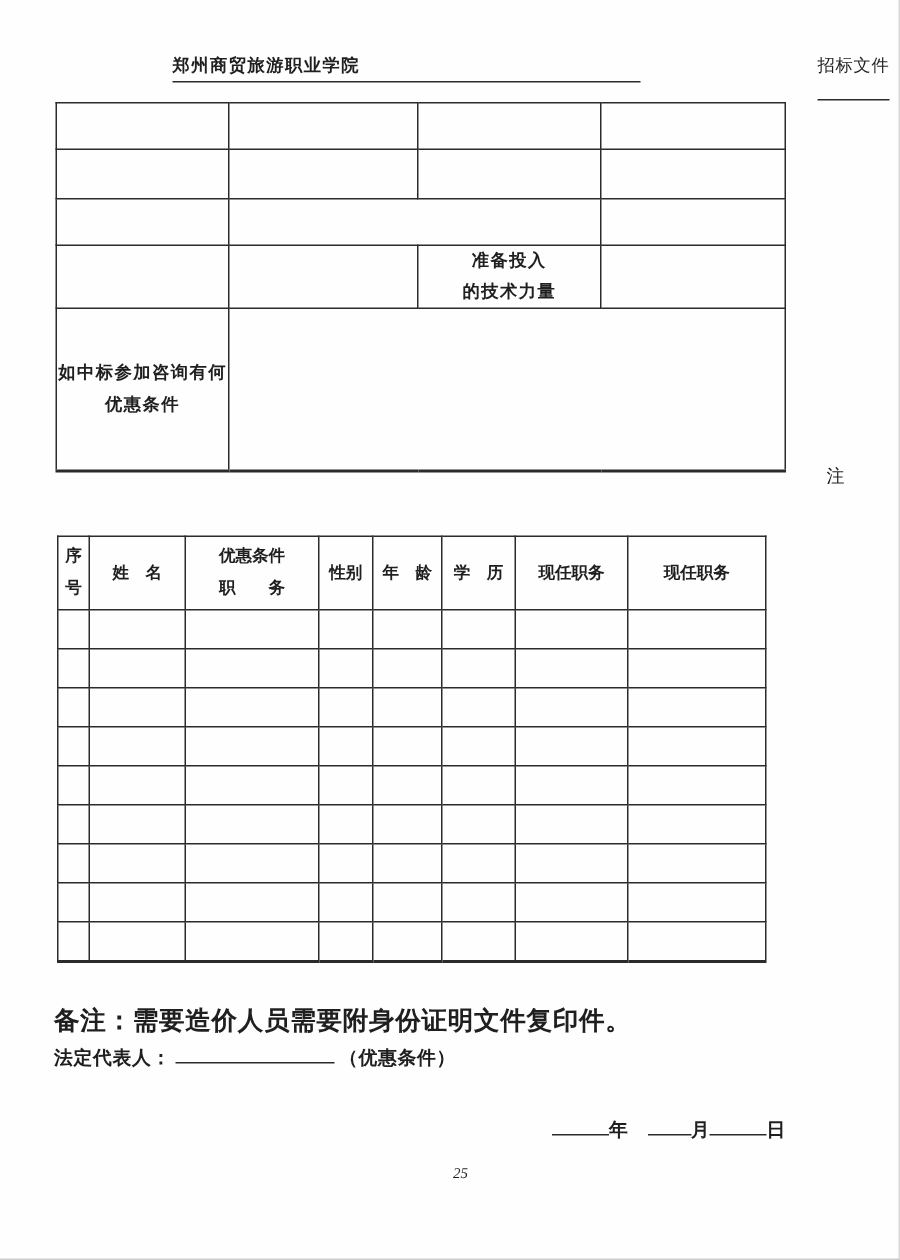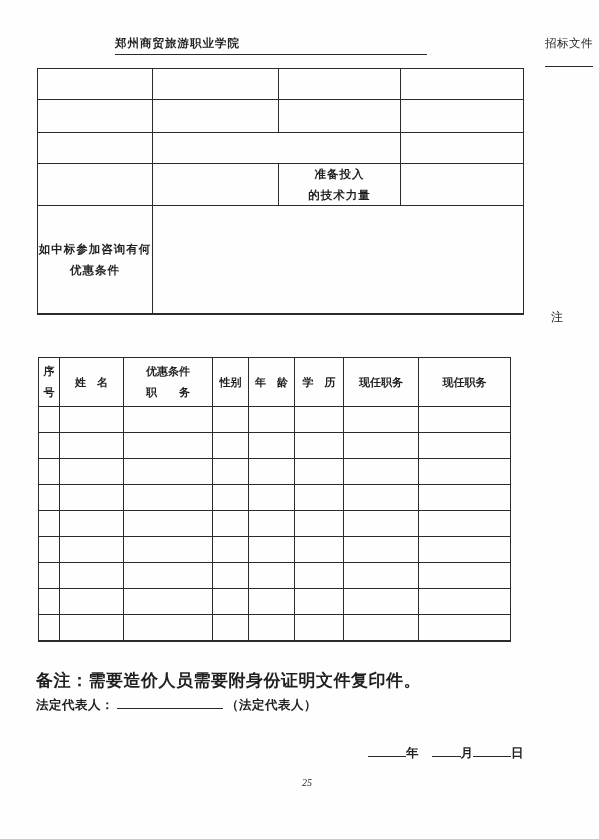--- a/index.html
+++ b/index.html
@@ -217,21 +217,21 @@
           <td></td>
           <td></td>
           <td></td>
         </tr>
       </tbody>
   </table>
 
   <div class="remark">备注：需要造价人员需要附身份证明文件复印件。</div>
 
   <div class="legal">
-    <span>法定代表人：</span><span class="uline u-sign"></span><span>（法定代表人）</span>
+    <span>法定代表人：</span><span class="uline u-sign"></span><span>（优惠条件）</span>
   </div>
 
   <div class="date">
     <span class="uline u-y"></span><span>年</span><span class="gap"></span><span class="uline u-m"></span><span>月</span><span class="uline u-d"></span><span>日</span>
   </div>
 
   <div class="pagenum">25</div>
 
 </div>
 

